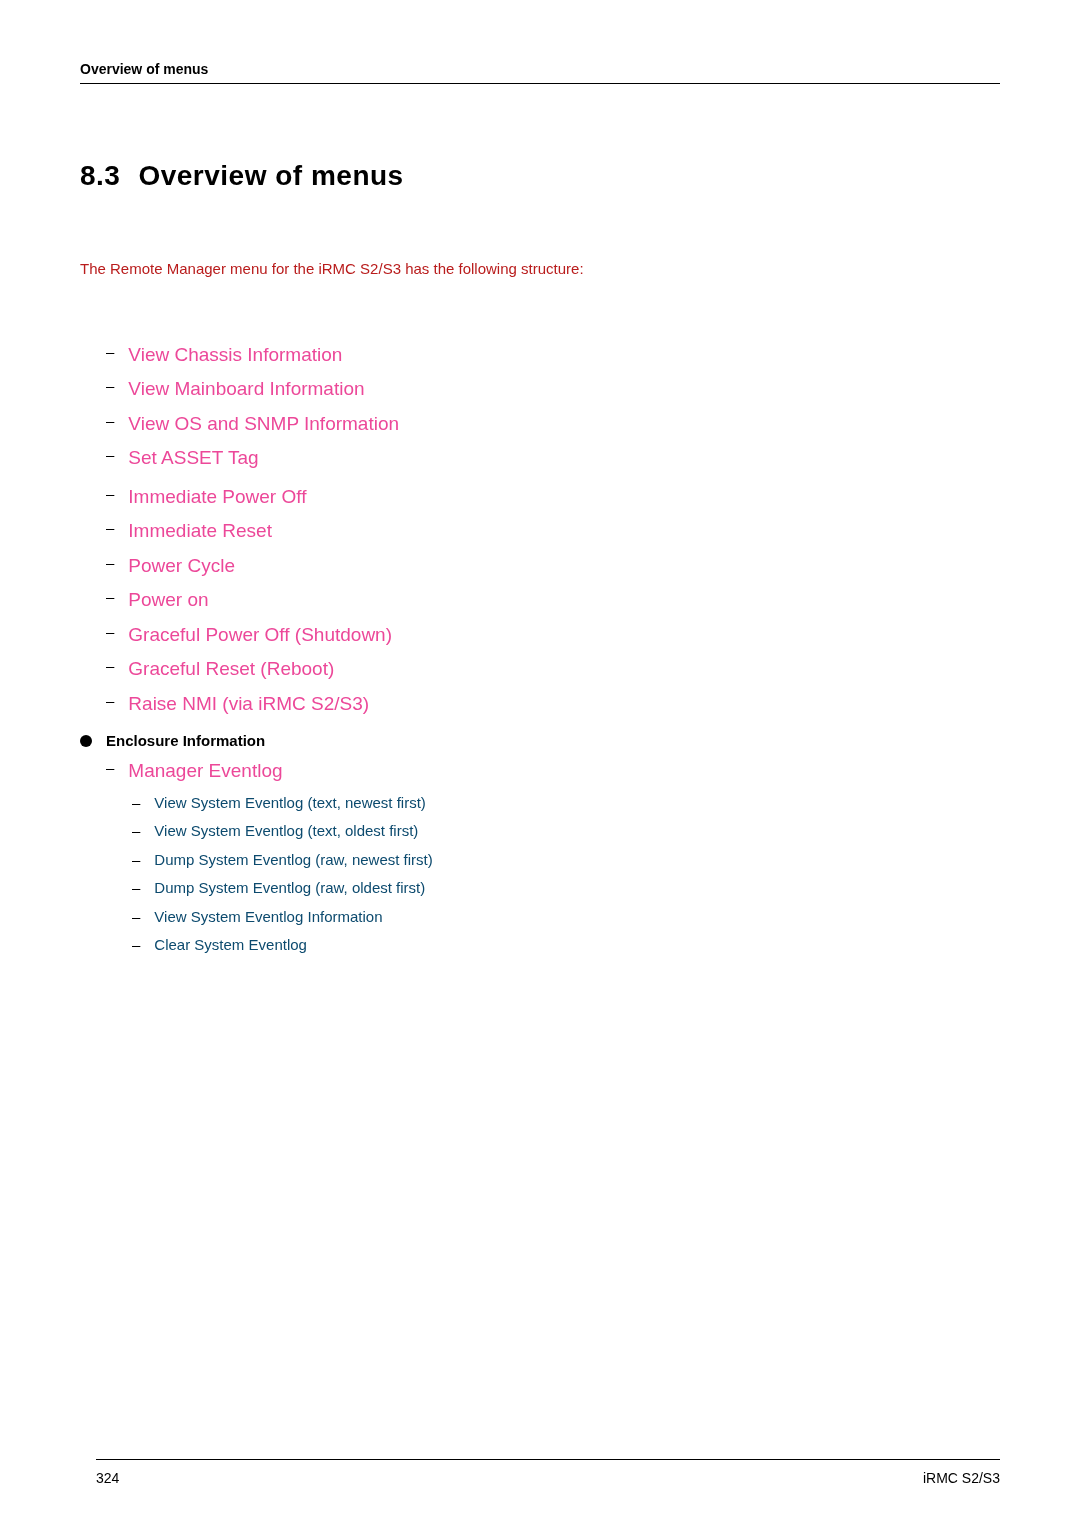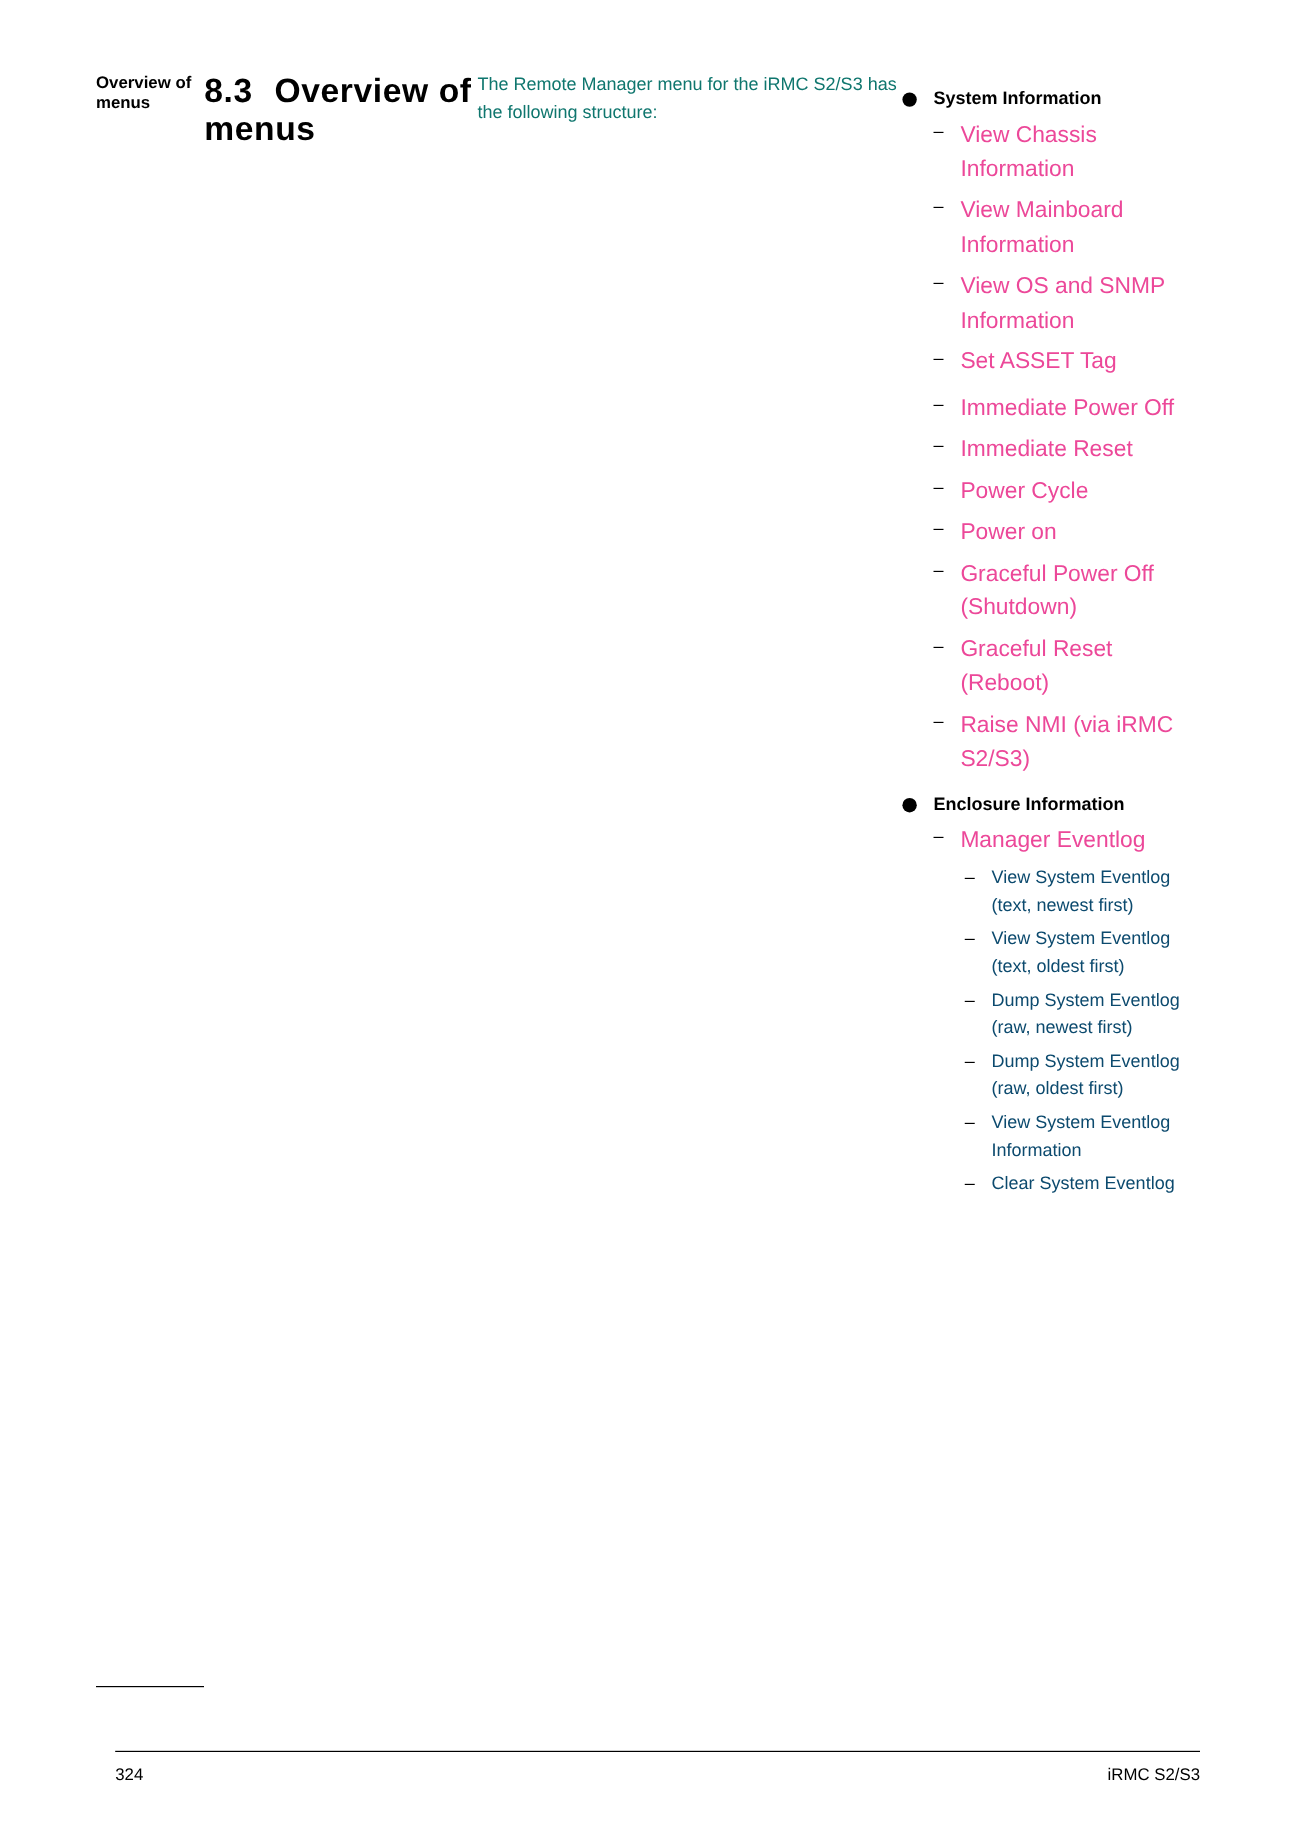--- a/index.html
+++ b/index.html
@@ -15,21 +15,22 @@
       color: #000000;
       width: 1080px;
       min-height: 1526px;
       position: relative;
     }
 
     .page-container {
       padding: 60px 80px 80px 80px;
       min-height: 1526px;
       display: flex;
-      flex-direction: row;
+      flex-direction: column;
+      gap: 36px;
     }
 
     .page-header {
       border-bottom: 1.5px solid #000;
       padding-bottom: 6px;
       margin-bottom: 40px;
     }
 
     .page-header-text {
       font-size: 14px;
@@ -44,22 +45,22 @@
       margin-bottom: 30px;
       letter-spacing: 0.5px;
     }
 
     .chapter-number {
       margin-right: 18px;
     }
 
     .intro-text {
       font-size: 15px;
-      color: #0f766e;
-      margin-bottom: 40px;
+      color: #b91c1c;
+      margin-bottom: 24px;
       line-height: 1.5;
     }
 
     .bullet-section {
       margin-bottom: 10px;
     }
 
     .bullet-header {
       display: flex;
       align-items: flex-start;
@@ -168,24 +169,20 @@
   </div>
 
   <h1 class="chapter-title">
     <span class="chapter-number">8.3</span><span>Overview of menus</span>
   </h1>
 
   <p class="intro-text">The Remote Manager menu for the iRMC S2/S3 has the following structure:</p>
 
   <div class="content" id="content-area">
   <div class="bullet-section">
-        <div class="bullet-header">
-          <div class="bullet-dot"></div>
-          <span class="bullet-header-text">System Information</span>
-        </div>
         <div class="sub-items">
           <div class="sub-item">
             <span class="sub-item-dash">–</span>
             <span class="sub-item-text">View Chassis Information</span>
           </div>
           <div class="sub-item">
             <span class="sub-item-dash">–</span>
             <span class="sub-item-text">View Mainboard Information</span>
           </div>
           <div class="sub-item">

